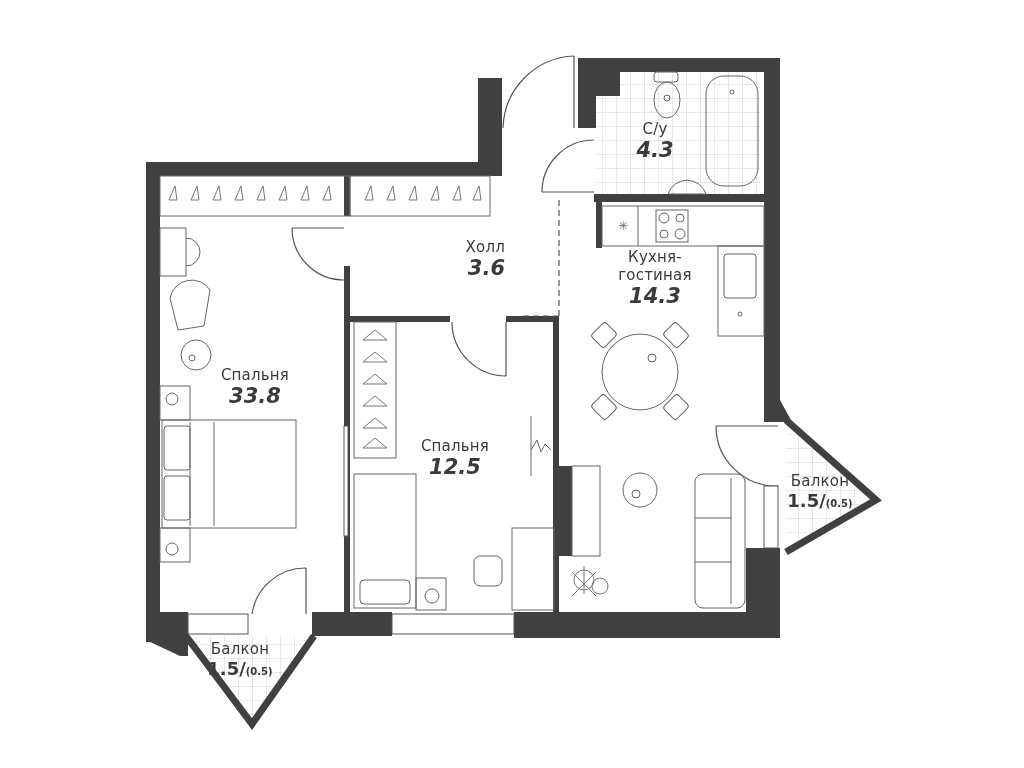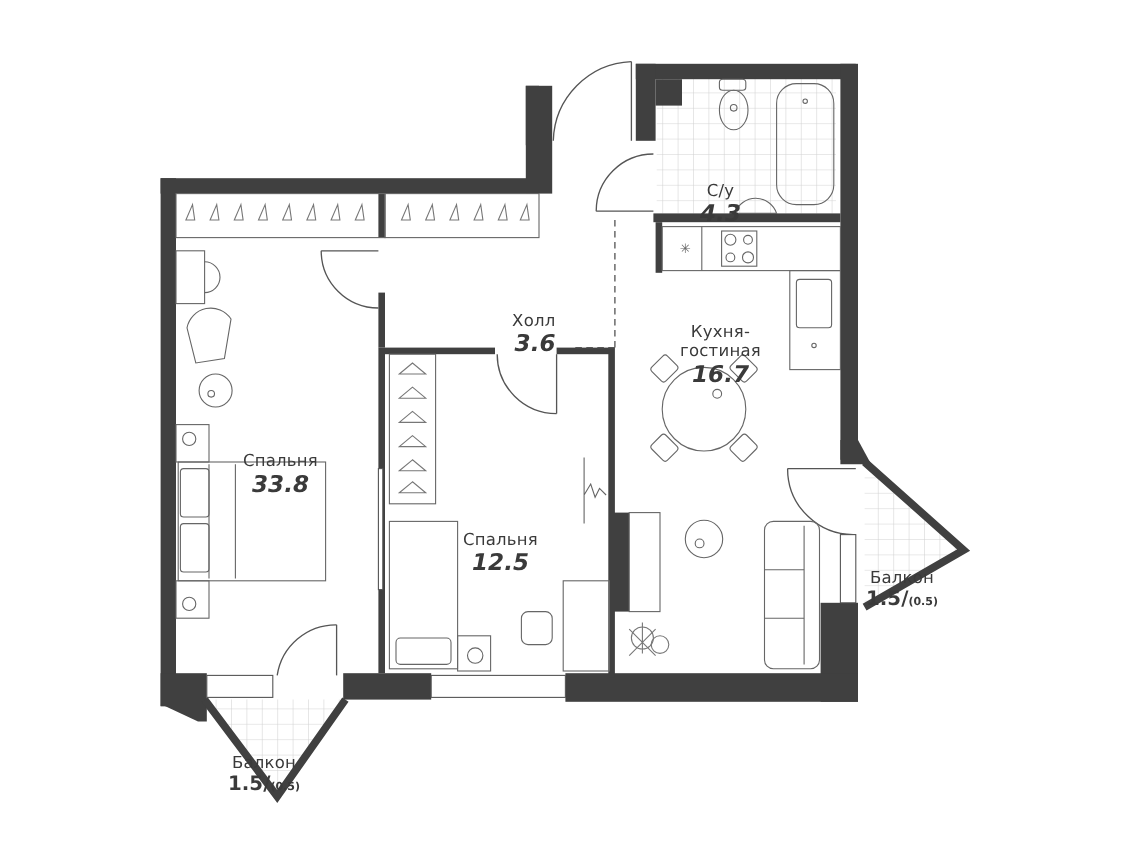--- a/index.html
+++ b/index.html
@@ -1,18 +1,18 @@
 <!DOCTYPE html>
 <html><head>
 <meta charset="utf-8">
 <style>
   html, body { margin: 0; padding: 0; background: #ffffff; }
   body { width: 1024px; height: 768px; position: relative; overflow: hidden; font-family: "DejaVu Sans", sans-serif; }
   svg.plan { position: absolute; left: 0; top: 0; }
-  .room-label { position: absolute; text-align: center; color: #3a3a3a; font-family: "DejaVu Sans", sans-serif; margin-top: 44px; }
+  .room-label { position: absolute; text-align: center; color: #3a3a3a; font-family: "DejaVu Sans", sans-serif; }
   .room-name { font-size: 15px; line-height: 18px; letter-spacing: 0.2px; }
   .room-area { font-size: 21px; font-weight: bold; line-height: 24px; font-style: italic; }
   .balcony-area { font-size: 18px; font-weight: bold; line-height: 22px; }
   .balcony-area .sub { font-size: 10px; font-weight: bold; }
 </style>
 </head>
 <body>
 
 <svg class="plan" width="1024" height="768" viewBox="0 0 1024 768" xmlns="http://www.w3.org/2000/svg">
   <defs>
@@ -207,21 +207,21 @@
 </div>
 
 <div class="room-label" style="left:425px; top:238px; width:80px;text-align:right;">
   <div class="room-name">Холл</div>
   <div class="room-area">3.6</div>
 </div>
 
 <div class="room-label" style="left:600px; top:248px; width:110px;">
   <div class="room-name">Кухня-</div>
   <div class="room-name">гостиная</div>
-  <div class="room-area">16.7</div>
+  <div class="room-area">14.3</div>
 </div>
 
 <div class="room-label" style="left:210px; top:366px; width:90px;">
   <div class="room-name">Спальня</div>
   <div class="room-area">33.8</div>
 </div>
 
 <div class="room-label" style="left:410px; top:437px; width:90px;">
   <div class="room-name">Спальня</div>
   <div class="room-area">12.5</div>

